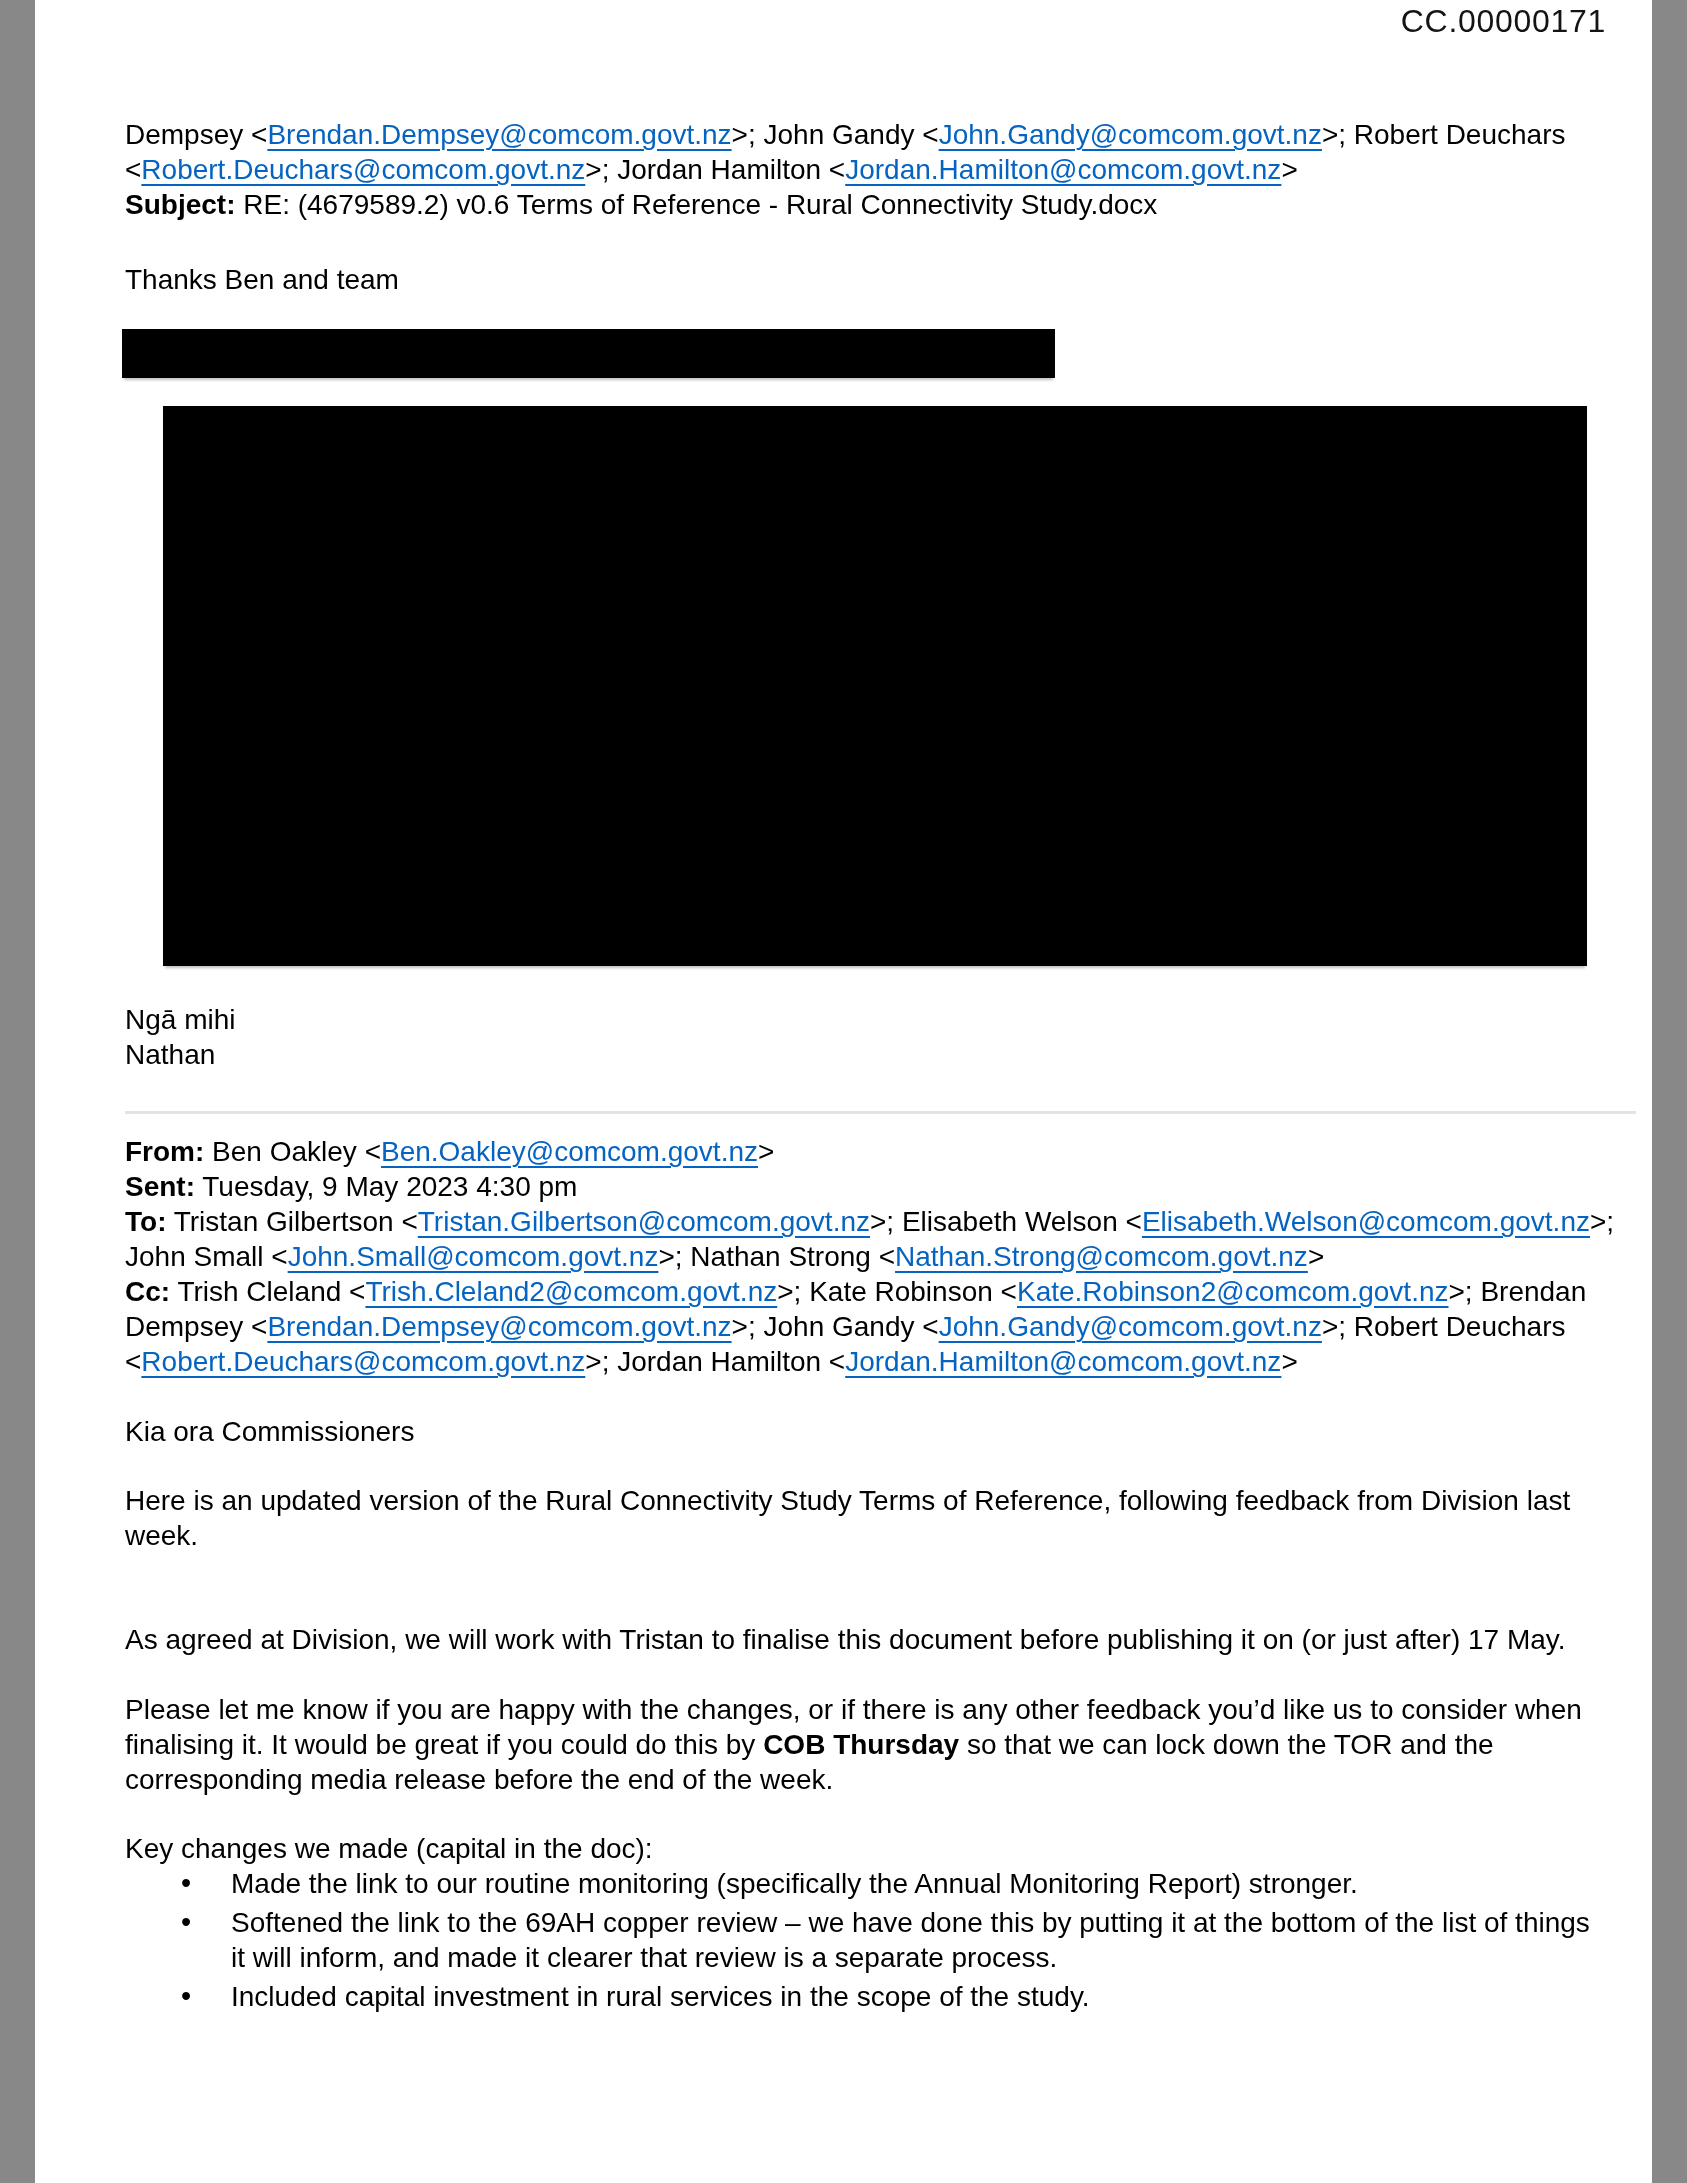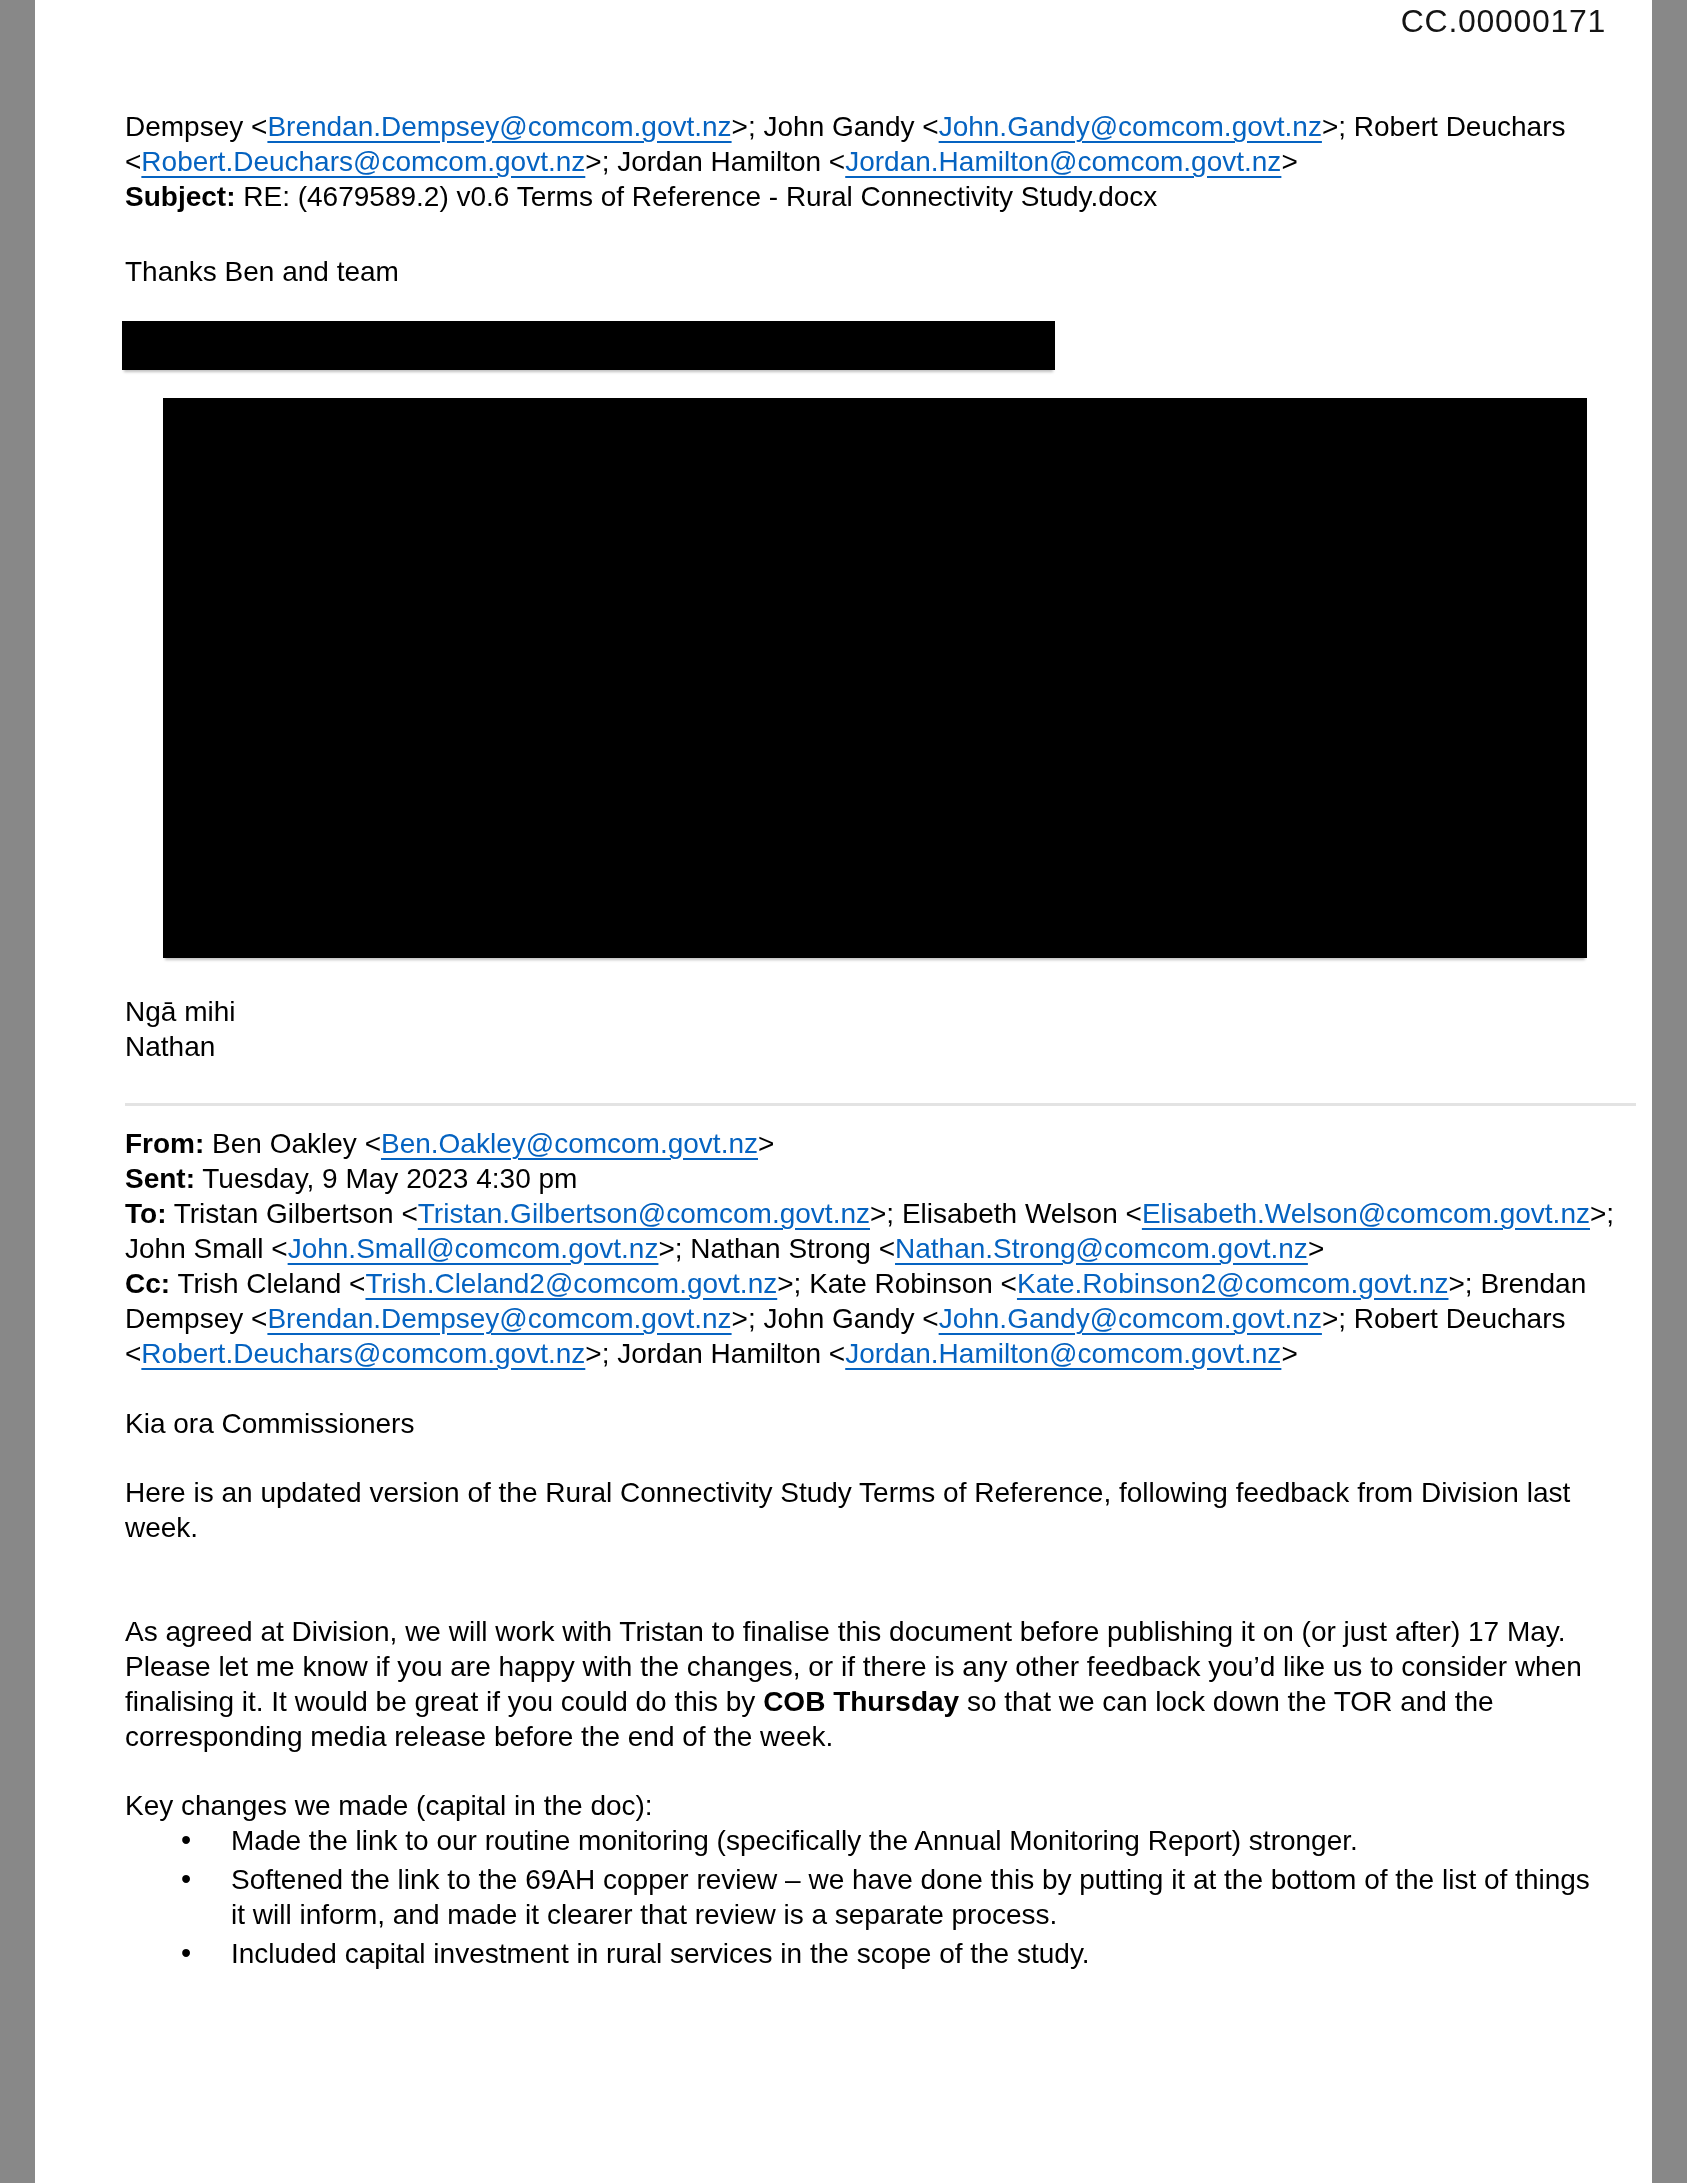--- a/index.html
+++ b/index.html
@@ -20,21 +20,21 @@
     top: 2.6px;
     right: 46px;
     font-size: 32px;
     line-height: 37px;
     color: #141414;
     letter-spacing: 0.7px;
   }
   .content {
     position: absolute;
     left: 90px;
-    top: 0;
+    top: 8px;
     width: 1511px;
     padding-top: 109px;
   }
   p { margin: 0; }
   .rich, .plain, li { white-space: pre-wrap; }
   .b { font-weight: bold; text-align: center; }
   .link {
     color: #0563C1;
     text-decoration: underline;
     text-decoration-thickness: 2px;
@@ -43,21 +43,21 @@
   .greeting   { margin-top: 40px; }
   .redaction  { background: #000000; box-shadow: 0 4px 2.6px -2px rgba(0,0,0,0.25); }
   .redaction.bar   { margin-top: 32px; margin-left: -2.6px; width: 933px; height: 49px; }
   .redaction.block { margin-top: 28px; margin-left: 38px;  width: 1424px; height: 560px; }
   .signoff    { margin-top: 36px; }
   .hr         { margin-top: 39px; height: 2.6px; width: 100%; background: #e3e3e3; }
   .qhdr       { margin-top: 20.5px; }
   .salutation { margin-top: 35px; }
   .p1         { margin-top: 34px; }
   .p2         { margin-top: 69px; }
-  .p3         { }
+  .p3         { margin-top: 35px; }
   .intro      { margin-top: 34px; }
   ul.bullets  { margin: 0; padding: 0 0 0 106px; list-style: none; }
   ul.bullets li { position: relative; margin-bottom: 4px; }
   ul.bullets li::before {
     content: "\2022";
     position: absolute;
     left: -50px;
     top: 0;
     font-size: 29px;
   }

